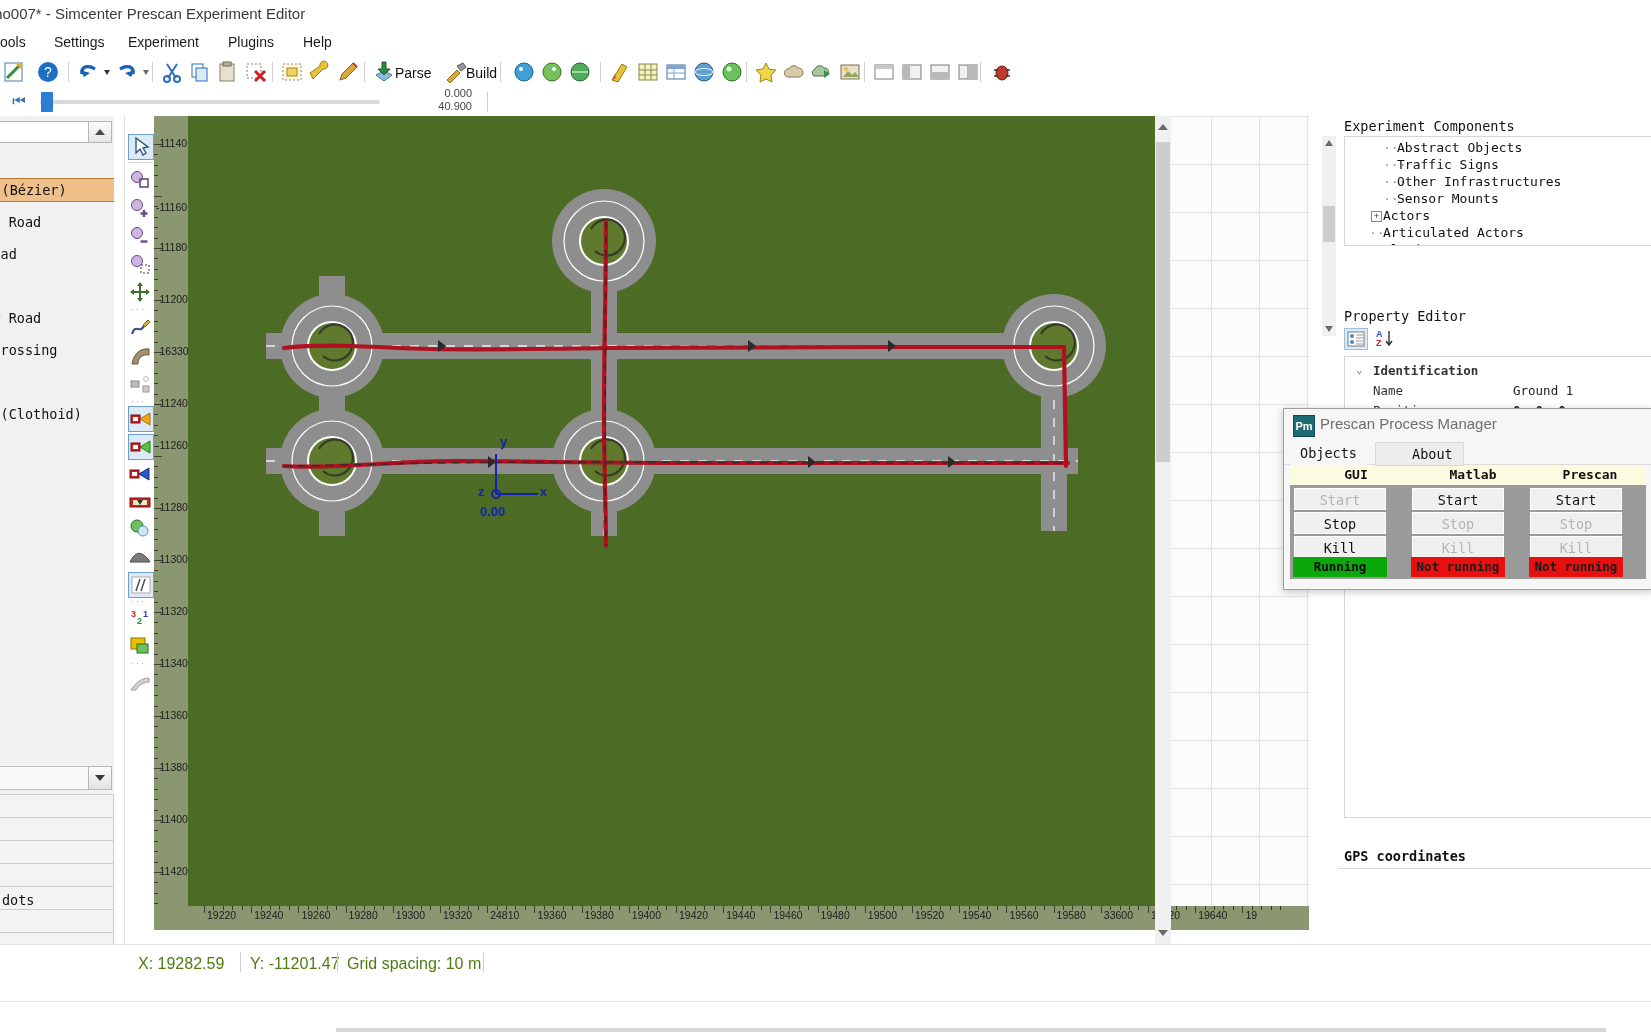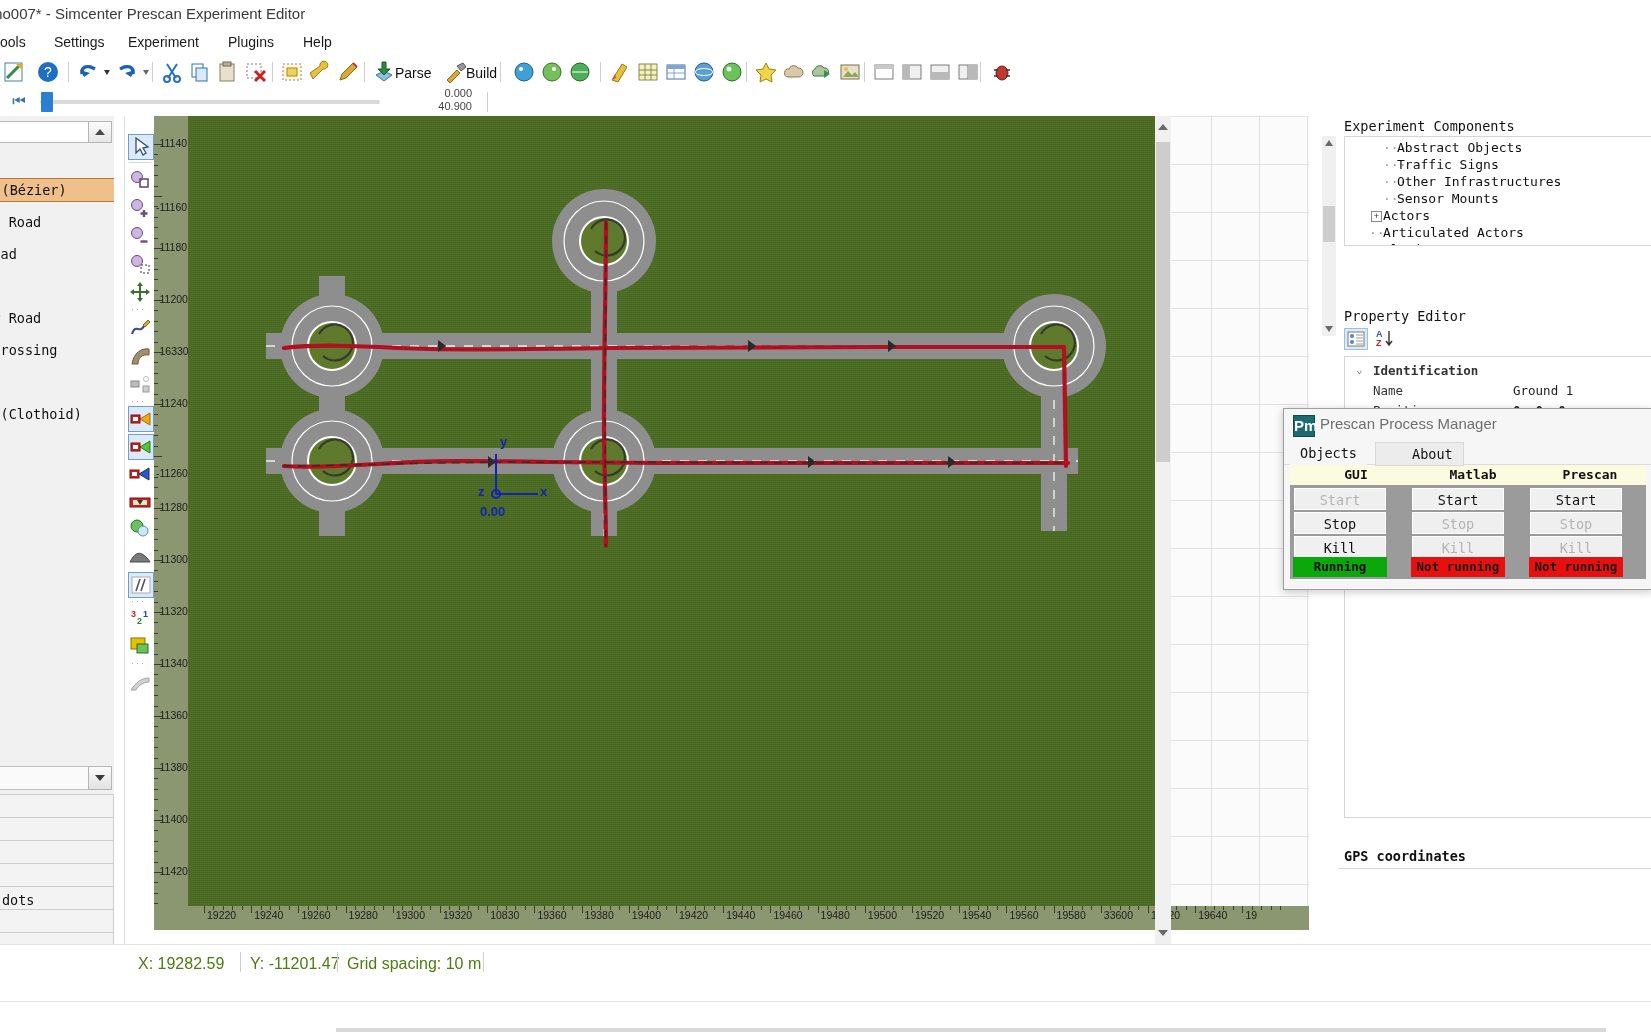--- a/index.html
+++ b/index.html
@@ -114,21 +114,21 @@
 
   
   #treescroll{position:absolute;left:-16px;top:20px;width:14px;height:200px;background:#f0f0f0;}
   #treescroll .th{position:absolute;left:1px;top:70px;width:12px;height:36px;background:#cdcdcd;}
   #treescroll .up{position:absolute;left:3px;top:4px;width:0;height:0;border-left:4px solid transparent;border-right:4px solid transparent;border-bottom:6px solid #6a6a6a;}
   #treescroll .dn{position:absolute;left:3px;bottom:4px;width:0;height:0;border-left:4px solid transparent;border-right:4px solid transparent;border-top:6px solid #6a6a6a;}
 
   
   #ppm{left:1283px;top:408px;width:368px;height:180px;background:#f6f6f6;border:1px solid #9e9e9e;box-shadow:0 2px 8px rgba(0,0,0,.22);}
   #ppm-tbar{position:absolute;left:0;top:0;width:100%;height:32px;background:#f6f6f6;}
-  #ppm-ico{position:absolute;left:9px;top:6px;width:20px;height:20px;background:#1c6b72;border:1px solid #0f4b50;color:#fff;font-size:15px;text-align:center;line-height:20px;font-weight:bold;font-family:"Liberation Sans",sans-serif;}
+  #ppm-ico{position:absolute;left:9px;top:6px;width:20px;height:20px;background:#1c6b72;border:1px solid #0f4b50;color:#fff;font-size:11px;text-align:center;line-height:20px;font-weight:bold;font-family:"Liberation Sans",sans-serif;}
   #ppm-title{position:absolute;left:36px;top:6px;font-size:15px;color:#6e6e6e;white-space:nowrap;}
   .ppm-tab{position:absolute;top:33px;height:22px;line-height:22px;padding:0 10px;font-family:"DejaVu Sans Mono","Liberation Mono",monospace;font-size:13.5px;color:#111;}
   .ppm-tab.active{background:#f6f6f6;border-bottom:1px solid #f6f6f6;}
   .ppm-tab.idle{background:#ececec;border:1px solid #d8d8d8;}
   #ppm-tabline{position:absolute;left:0;top:55px;width:100%;height:1px;background:#dcdcdc;}
   #ppm-hdr{position:absolute;left:6px;top:56px;width:356px;height:20px;background:#fbfbdf;}
   .ppm-col{position:absolute;top:0;width:96px;text-align:center;font-family:"DejaVu Sans Mono","Liberation Mono",monospace;font-size:13px;font-weight:bold;color:#111;line-height:20px;}
   #ppm-grid{position:absolute;left:6px;top:76px;width:356px;height:94px;background:#9b9b9b;}
   .ppm-btn{position:absolute;width:92px;height:22px;line-height:22px;text-align:center;background:#f0f0f0;border:1px solid #fff;
       font-family:"DejaVu Sans Mono","Liberation Mono",monospace;font-size:13.5px;color:#111;box-sizing:border-box;}
@@ -564,21 +564,21 @@
       <div class="rv-tick" style="top: 246.4px; width: 4px;"></div>
       <div class="rv-tick" style="top: 256.8px; width: 4px;"></div>
       <div class="rv-tick" style="top: 267.2px; width: 4px;"></div>
       <div class="rv-tick" style="top: 277.6px; width: 4px;"></div>
       <div class="rv-lab" style="top: 281px;">-11240</div>
       <div class="rv-tick" style="top: 288px; width: 8px;"></div>
       <div class="rv-tick" style="top: 298.4px; width: 4px;"></div>
       <div class="rv-tick" style="top: 308.8px; width: 4px;"></div>
       <div class="rv-tick" style="top: 319.2px; width: 4px;"></div>
       <div class="rv-tick" style="top: 329.6px; width: 4px;"></div>
-      <div class="rv-lab" style="top: 351px;">-11260</div>
+      <div class="rv-lab" style="top: 323px;">-11260</div>
       <div class="rv-tick" style="top: 340px; width: 8px;"></div>
       <div class="rv-tick" style="top: 350.4px; width: 4px;"></div>
       <div class="rv-tick" style="top: 360.8px; width: 4px;"></div>
       <div class="rv-tick" style="top: 371.2px; width: 4px;"></div>
       <div class="rv-tick" style="top: 381.6px; width: 4px;"></div>
       <div class="rv-lab" style="top: 385px;">-11280</div>
       <div class="rv-tick" style="top: 392px; width: 8px;"></div>
       <div class="rv-tick" style="top: 402.4px; width: 4px;"></div>
       <div class="rv-tick" style="top: 412.8px; width: 4px;"></div>
       <div class="rv-tick" style="top: 423.2px; width: 4px;"></div>
@@ -777,21 +777,21 @@
       <div class="rh-tick" style="left: 223.6px; height: 4px;"></div>
       <div class="rh-tick" style="left: 233px; height: 4px;"></div>
       <div class="rh-tick" style="left: 242.4px; height: 4px;"></div>
       <div class="rh-tick" style="left: 252px;"></div>
       <div class="rh-lab" style="left: 255px;">19320</div>
       <div class="rh-tick" style="left: 261.4px; height: 4px;"></div>
       <div class="rh-tick" style="left: 270.8px; height: 4px;"></div>
       <div class="rh-tick" style="left: 280.2px; height: 4px;"></div>
       <div class="rh-tick" style="left: 289.6px; height: 4px;"></div>
       <div class="rh-tick" style="left: 299.2px;"></div>
-      <div class="rh-lab" style="left: 302.2px;">10830</div>
+      <div class="rh-lab" style="left: 302.2px;">24810</div>
       <div class="rh-tick" style="left: 308.6px; height: 4px;"></div>
       <div class="rh-tick" style="left: 318px; height: 4px;"></div>
       <div class="rh-tick" style="left: 327.4px; height: 4px;"></div>
       <div class="rh-tick" style="left: 336.8px; height: 4px;"></div>
       <div class="rh-tick" style="left: 346.4px;"></div>
       <div class="rh-lab" style="left: 349.4px;">19360</div>
       <div class="rh-tick" style="left: 355.8px; height: 4px;"></div>
       <div class="rh-tick" style="left: 365.2px; height: 4px;"></div>
       <div class="rh-tick" style="left: 374.6px; height: 4px;"></div>
       <div class="rh-tick" style="left: 384px; height: 4px;"></div>

